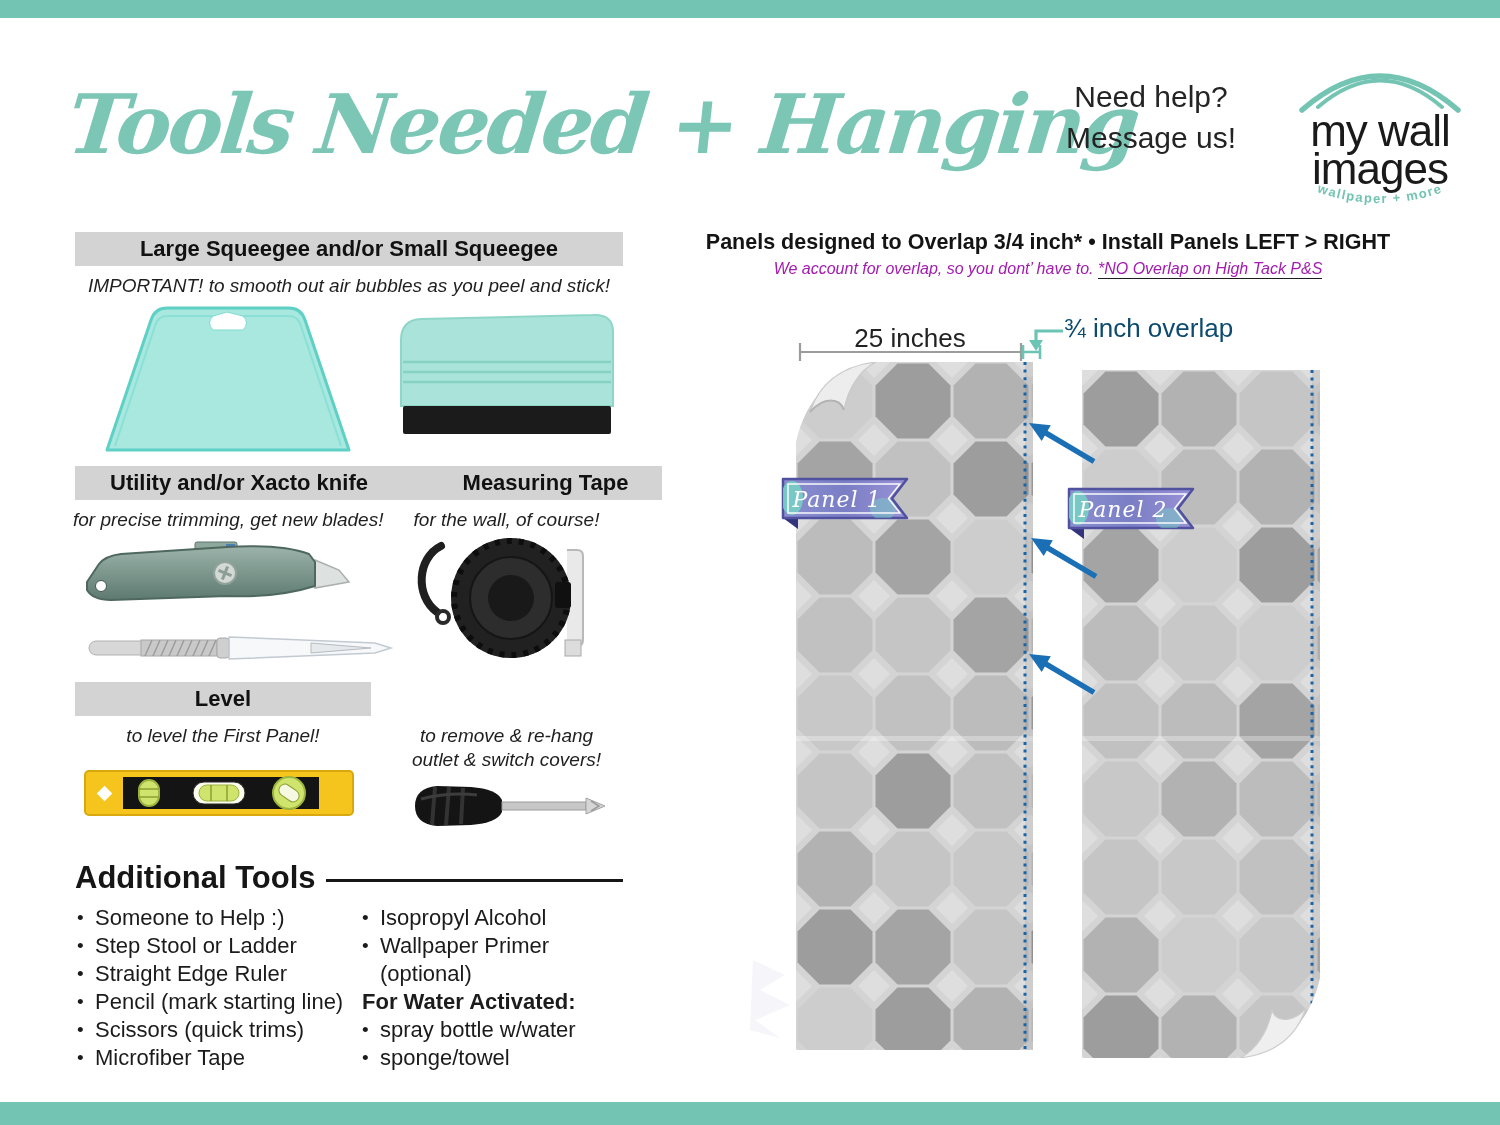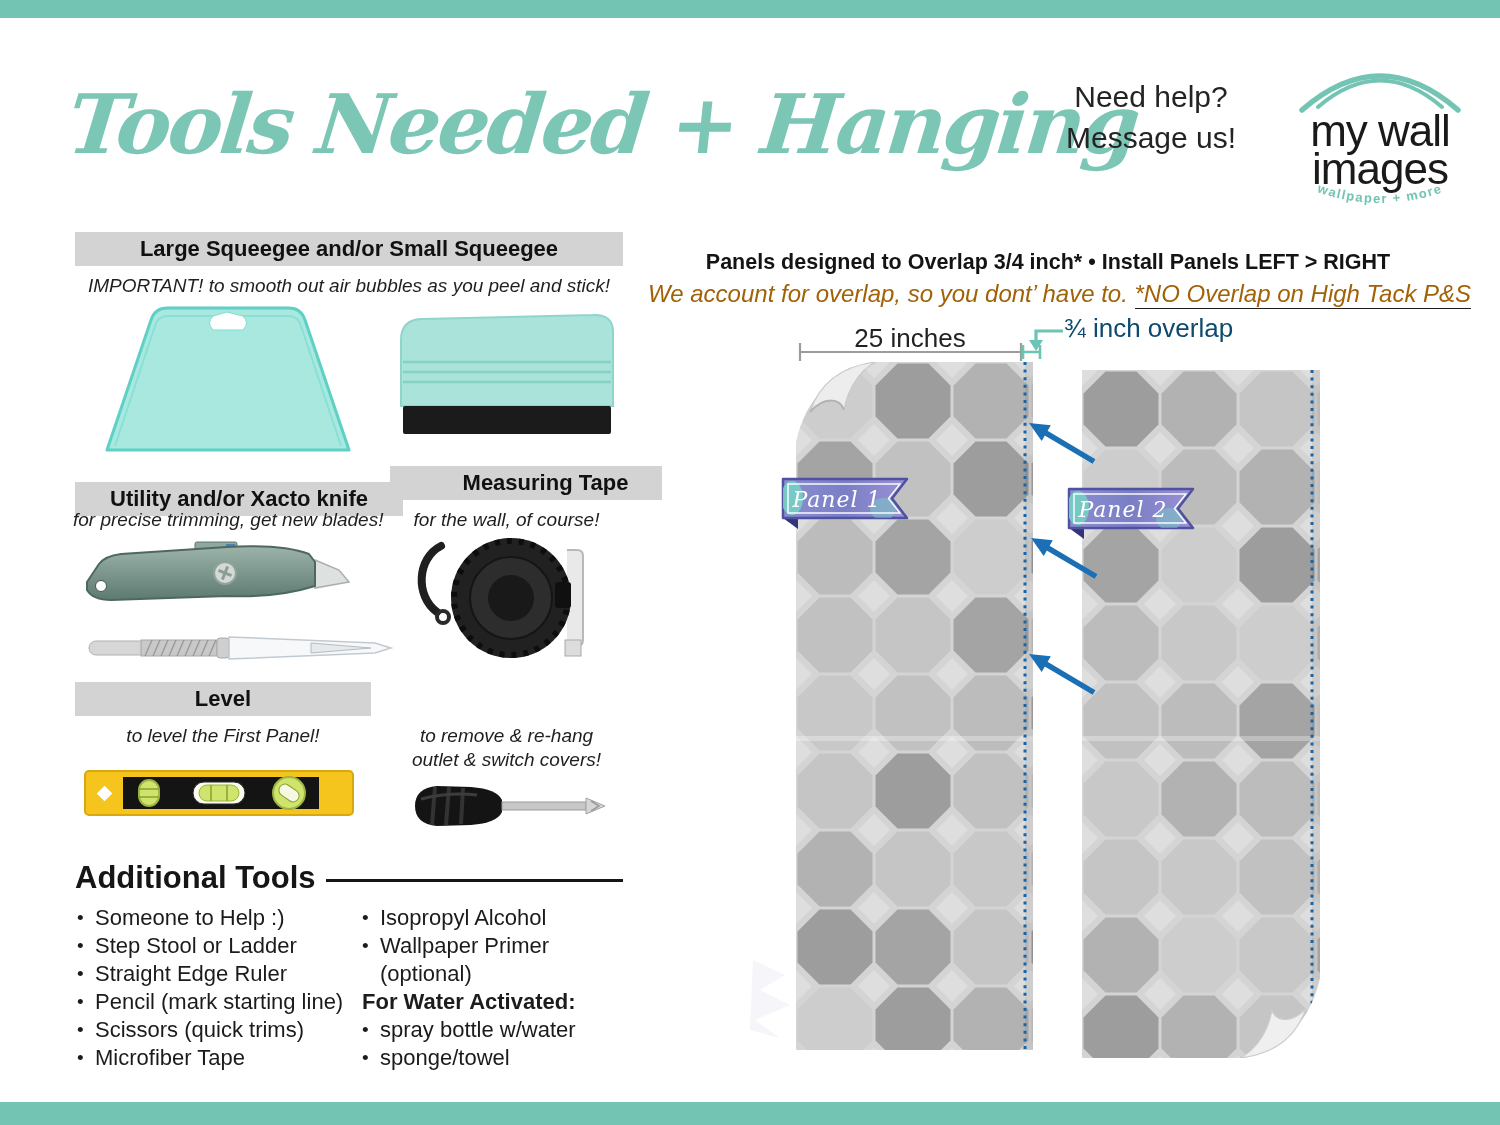--- a/index.html
+++ b/index.html
@@ -29,22 +29,22 @@
   .add-title{font-size:31px;font-weight:bold;color:#161616;white-space:nowrap;}
   .add-rule{flex:1;height:3px;background:#161616;margin-left:10px;margin-top:4px;}
   .tlist{position:absolute;margin:0;padding:0;list-style:none;font-size:22px;line-height:28px;color:#1b1b1b;}
   .tlist li{white-space:nowrap;}
   .bdot{display:inline-block;width:18px;font-size:19px;vertical-align:1px;}
   .opt-line{position:absolute;font-size:22px;line-height:28px;padding-left:18px;white-space:nowrap;}
   .water-head{position:absolute;font-size:22px;line-height:28px;font-weight:bold;white-space:nowrap;}
 
   
   .dg-head{position:absolute;left:648px;top:230px;width:800px;text-align:center;}
-  .dg-h1{font-size:21.5px;font-weight:bold;color:#141414;white-space:nowrap;margin-top:20px;}
-  .dg-h2{font-size:24px;font-style:italic;margin-top:5px;color:#a16207;white-space:nowrap;}
+  .dg-h1{font-size:21.5px;font-weight:bold;color:#141414;white-space:nowrap;}
+  .dg-h2{font-size:16px;font-style:italic;margin-top:5px;color:#a21caf;white-space:nowrap;}
   .dg-h2 .ul{border-bottom:1.6px solid #1b1b1b;padding-bottom:1px;}
 
   .measure-label{position:absolute;left:790px;top:323px;width:240px;text-align:center;
     font-size:26px;color:#222;}
   .overlap-label{position:absolute;left:1064px;top:313px;font-size:26px;color:#0c4a6e;white-space:nowrap;}
 
   .panel{position:absolute;}
   .ribbon{position:absolute;width:132px;height:57px;}
   .smudge{position:absolute;left:745px;top:950px;width:60px;height:95px;opacity:.22;}
 </style>
@@ -86,21 +86,21 @@
       <path d="M22,144 L62,24 Q65,14 74,14 L196,14 Q205,14 208,24 L248,144" fill="none" stroke="#8ae0d6" stroke-width="2"></path>
       <path d="M120,14 L134,10 L150,14 Q157,21 150,28 L120,28 Q113,21 120,14 Z" fill="#ffffff" stroke="#7fdcd2"></path>
     </svg>
 
     <svg class="toolsvg" style="left:318px;top:80px;" width="228" height="128" viewBox="0 0 228 128">
       <path d="M8,30 Q8,10 28,9 L200,5 Q220,4 220,22 L220,96 L8,96 Z" fill="#a9e3d9" stroke="#8fd6c9" stroke-width="2"></path>
       <path d="M10,52 H218 M10,62 H218 M10,72 H218" stroke="#88d2c5" stroke-width="2.5"></path>
       <rect x="10" y="96" width="208" height="28" rx="2" fill="#1b1b1b"></rect>
     </svg>
 
-    <div class="hbar" style="left:0;top:252px;width:328px;">Utility and/or Xacto knife</div>
+    <div class="hbar" style="left:0;top:236px;width:328px;">Utility and/or Xacto knife</div>
     <div class="hbar" style="left:315px;top:236px;width:233px;padding-left:39px;">Measuring Tape</div>
     <div class="cap" style="left:-2px;top:278px;width:300px;">for precise trimming, get new blades!</div>
     <div class="cap" style="left:315px;top:278px;width:233px;">for the wall, of course!</div>
 
     <svg class="toolsvg" style="left:2px;top:302px;" width="280" height="92" viewBox="0 0 280 92">
       <defs>
         <linearGradient id="ukg" x1="0" y1="0" x2="0" y2="1">
           <stop offset="0" stop-color="#9cb3aa"></stop>
             <stop offset="1" stop-color="#5d7a70"></stop>
         </linearGradient>

